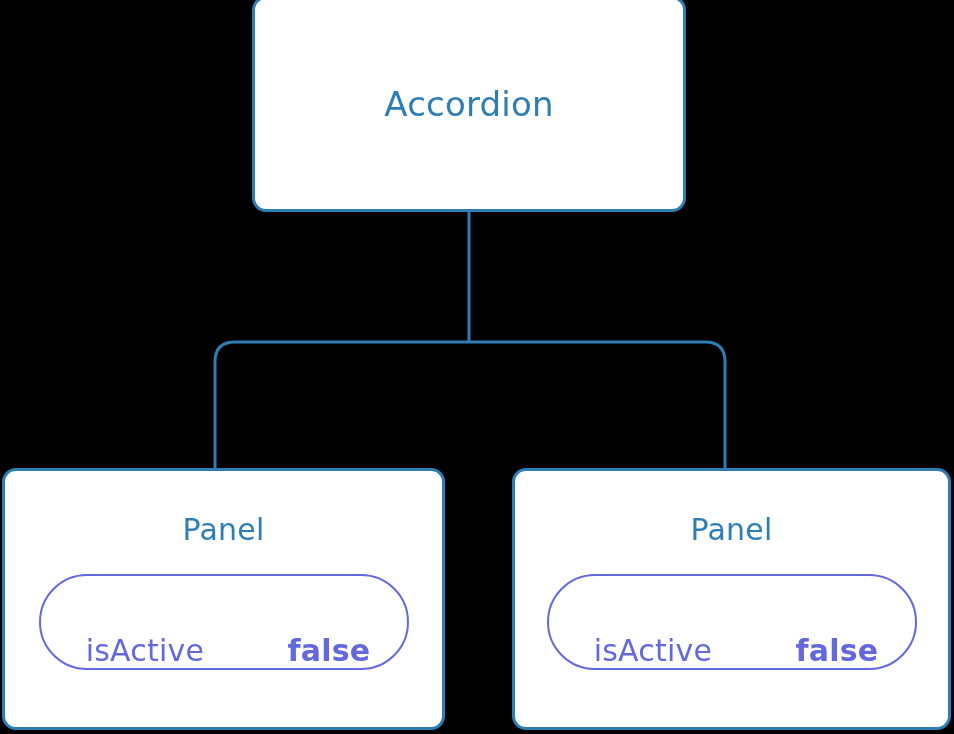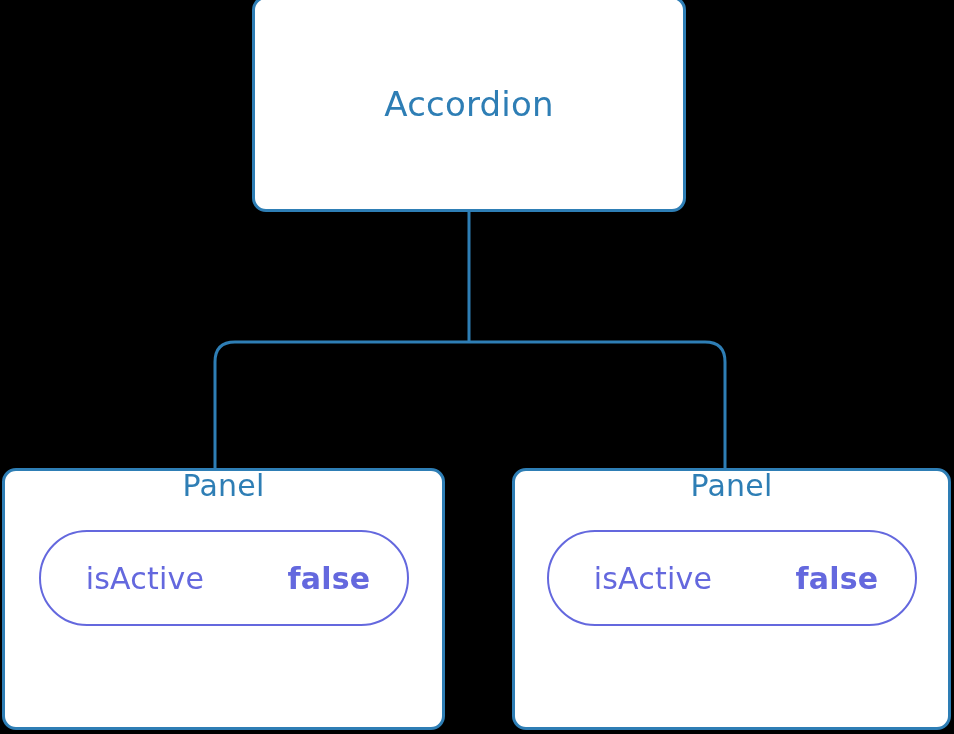--- a/index.html
+++ b/index.html
@@ -57,20 +57,21 @@
     line-height: 1;
     color: #2e7eb5;
     letter-spacing: 0.2px;
     white-space: nowrap;
   }
 
   
   .node-panel {
     top: 468px;
     height: 262px;
+    padding-top: 44px;
   }
   #node-panel-left  { left: 2px;   width: 443px; }
   #node-panel-right { left: 512px; width: 439px; }
 
   .node-title-child {
     font-size: 30px;
     line-height: 1;
     color: #2e7eb5;
     letter-spacing: 0.2px;
     white-space: nowrap;
@@ -79,21 +80,21 @@
   
   .prop-pill {
     margin-top: 29px;
     height: 96px;
     width: 370px;
     box-sizing: border-box;
     border: 2px solid #6468de;
     border-radius: 48px;
     background: #ffffff;
     display: flex;
-    align-items: center;
+    align-items: flex-end;
     overflow: hidden;
   }
   .prop-cell {
     display: flex;
     align-items: center;
     justify-content: center;
     font-size: 30px;
     color: #6468de;
     white-space: nowrap;
     letter-spacing: 0.2px;

